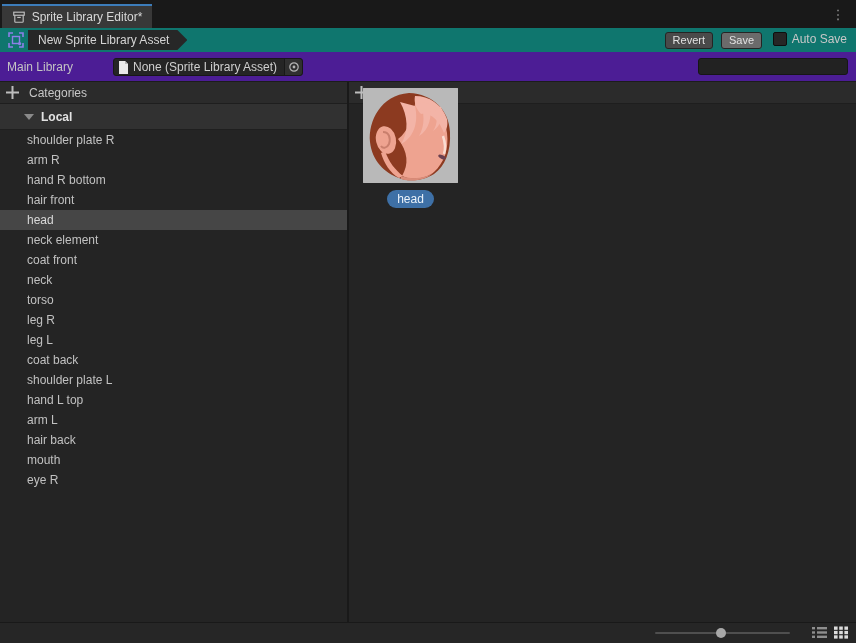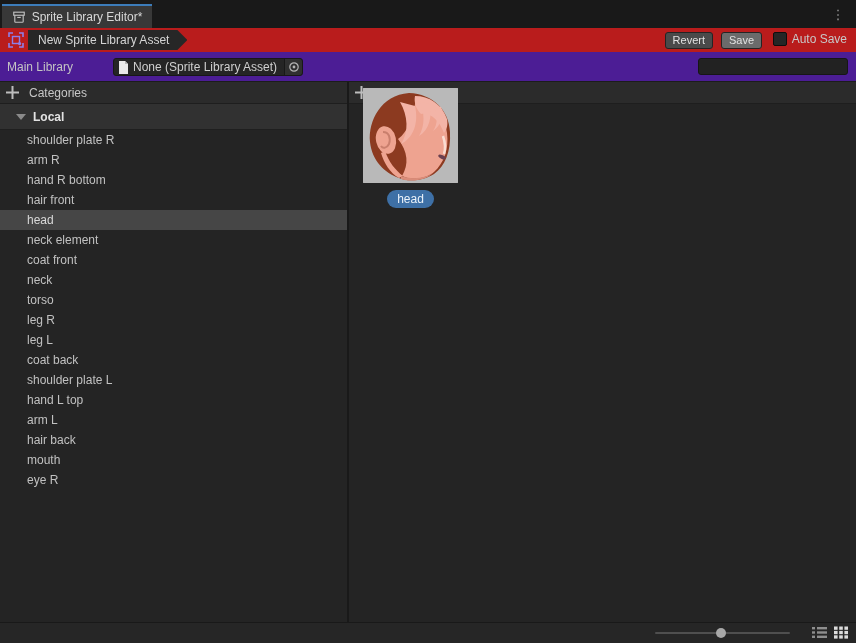--- a/index.html
+++ b/index.html
@@ -9,21 +9,21 @@
 
   
   .tabbar { position:absolute; left:0; top:0; width:856px; height:28px; background:#191919; }
   .tab { position:absolute; left:2px; top:4px; height:24px; width:150px; background:#383838;
     border-top:2px solid #3c7cba; display:flex; align-items:center; gap:6px; padding:0 8px;
     color:#d8d8d8;justify-content:center; }
   .kebab { position:absolute; right:10px; top:7px; width:16px; height:16px; color:#9a9a9a;
     font-size:13px; line-height:16px; text-align:center; letter-spacing:0; cursor:default; }
 
   
-  .toolbar { position:absolute; left:0; top:28px; width:856px; height:24px; background:#b91c1c; }
+  .toolbar { position:absolute; left:0; top:28px; width:856px; height:24px; background:#0f766e; }
   .crumb-icon { position:absolute; left:7px; top:3px; width:18px; height:18px; }
   .breadcrumb { position:absolute; left:28px; top:2px; height:20px; background:#272727;
     display:flex; align-items:center; padding:0 18px 0 10px; color:#d4d4d4;
     clip-path:polygon(0 0, calc(100% - 10px) 0, 100% 50%, calc(100% - 10px) 100%, 0 100%); }
   .btn { position:absolute; top:4px; height:17px; border:1px solid #242424; border-radius:3px;
     color:#e2e2e2; font-size:11px; line-height:15px; text-align:center; padding:0 7px; cursor:default; }
   .btn.revert { right:143px; background:#4a4a4a; }
   .btn.save   { right:94px;  background:#6b6b6b; }
   .autosave { position:absolute; right:9px; top:4px; display:flex; align-items:center; gap:5px; }
   .checkbox { width:14px; height:14px; background:#262626; border:1px solid #0e0e0e; border-radius:2px; }
@@ -47,21 +47,21 @@
   .panels { position:absolute; left:0; top:82px; width:856px; height:540px; display:flex; }
   .panel { position:relative; height:100%; background:#242424; }
   .panel.left  { width:347px; }
   .divider { width:2px; background:#191919; }
   .panel.right { flex:1; }
   .phead { height:22px; background:#2b2b2b; border-bottom:1px solid #1e1e1e;
     display:flex; align-items:center; gap:10px; padding:0 6px; color:#c7c7c7; }
   .plus { width:13px; height:13px; display:block; }
 
   .localrow { height:26px; background:#313131; border-bottom:1px solid #1f1f1f;
-    display:flex; align-items:center; gap:7px; padding:0 16px; font-weight:bold; color:#e2e2e2;text-align:right; }
+    display:flex; align-items:center; gap:7px; padding:0 24px; font-weight:bold; color:#e2e2e2;text-align:right; }
   .tri { width:0; height:0; border-left:5px solid transparent; border-right:5px solid transparent;
     border-top:6px solid #8a8a8a; }
   .catlist { }
   .catrow { height:20px; line-height:20px; padding-left:27px; color:#c1c1c1; white-space:nowrap; cursor:default; }
   .catrow.selected { background:#464646; color:#d9d9d9; }
 
   .spritecell { position:absolute; left:14px; top:6px; width:95px; text-align:center; }
   .thumb { width:95px; height:95px; background:#b9b9b9; border-radius:1px; display:block; }
   .pill { display:inline-block; margin-top:7px; background:#3e70a6; color:#eaf2fa;
     border-radius:9px; padding:2px 10px; font-size:12px; line-height:14px; }

